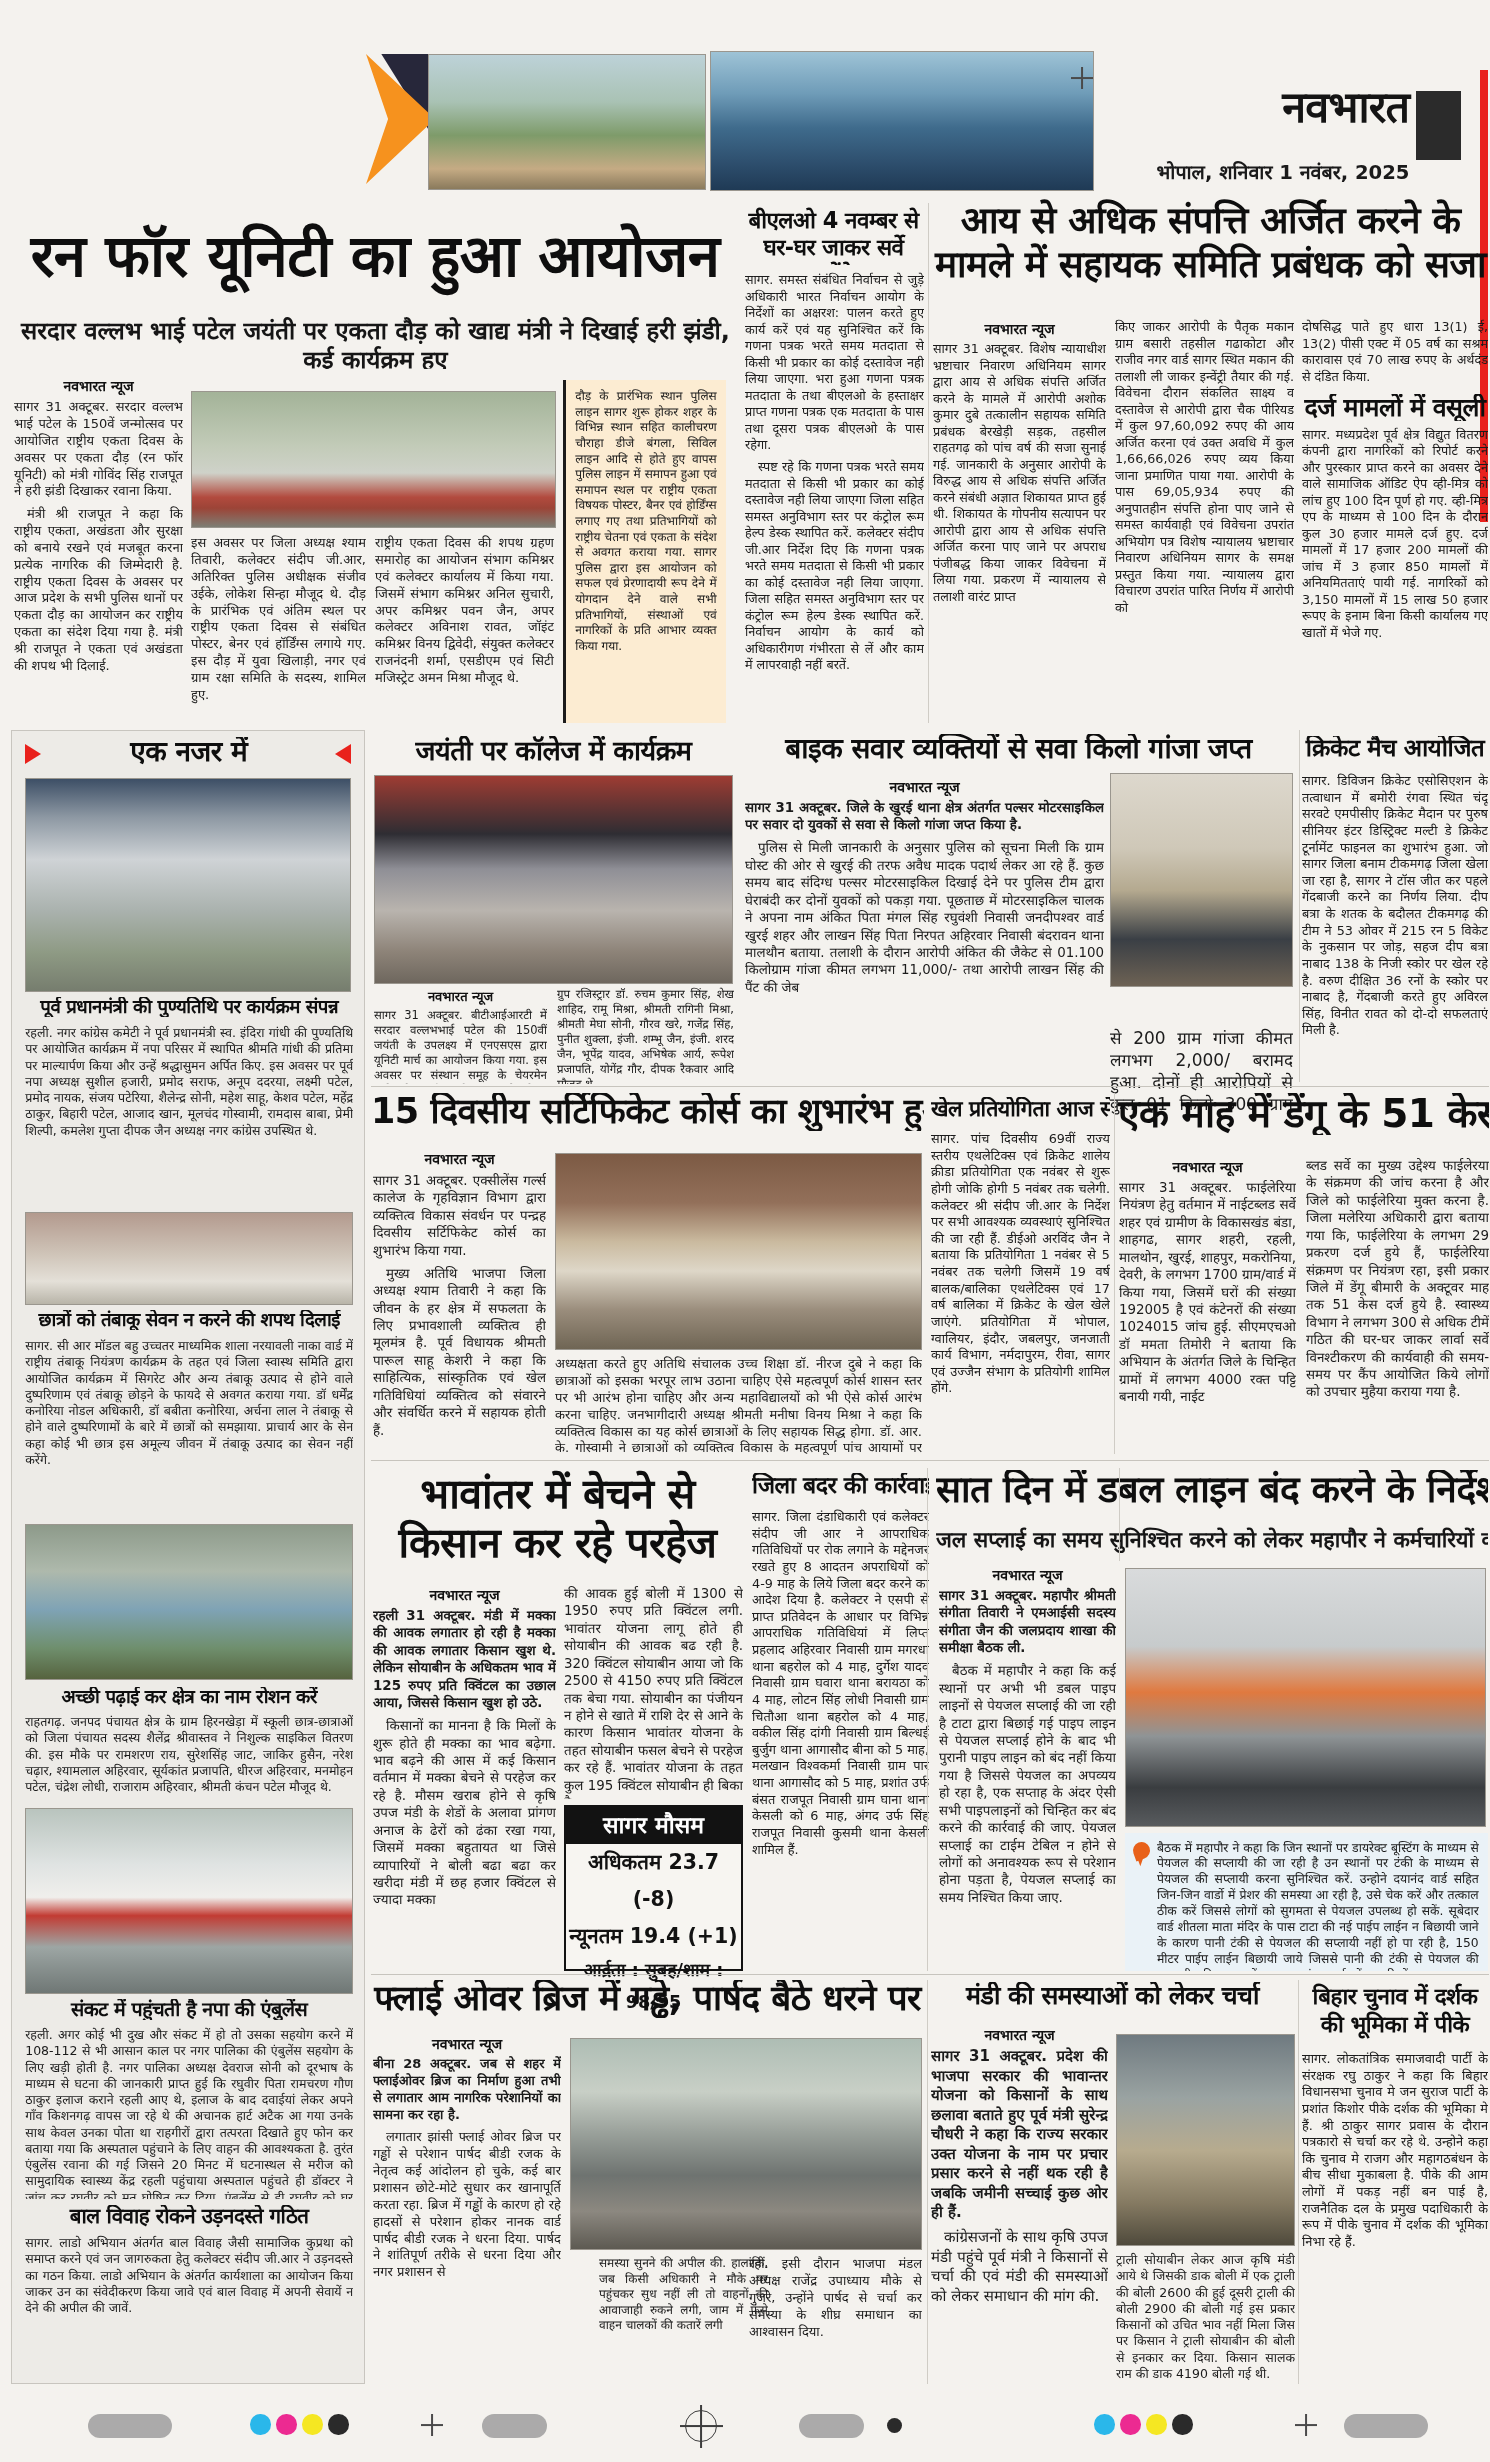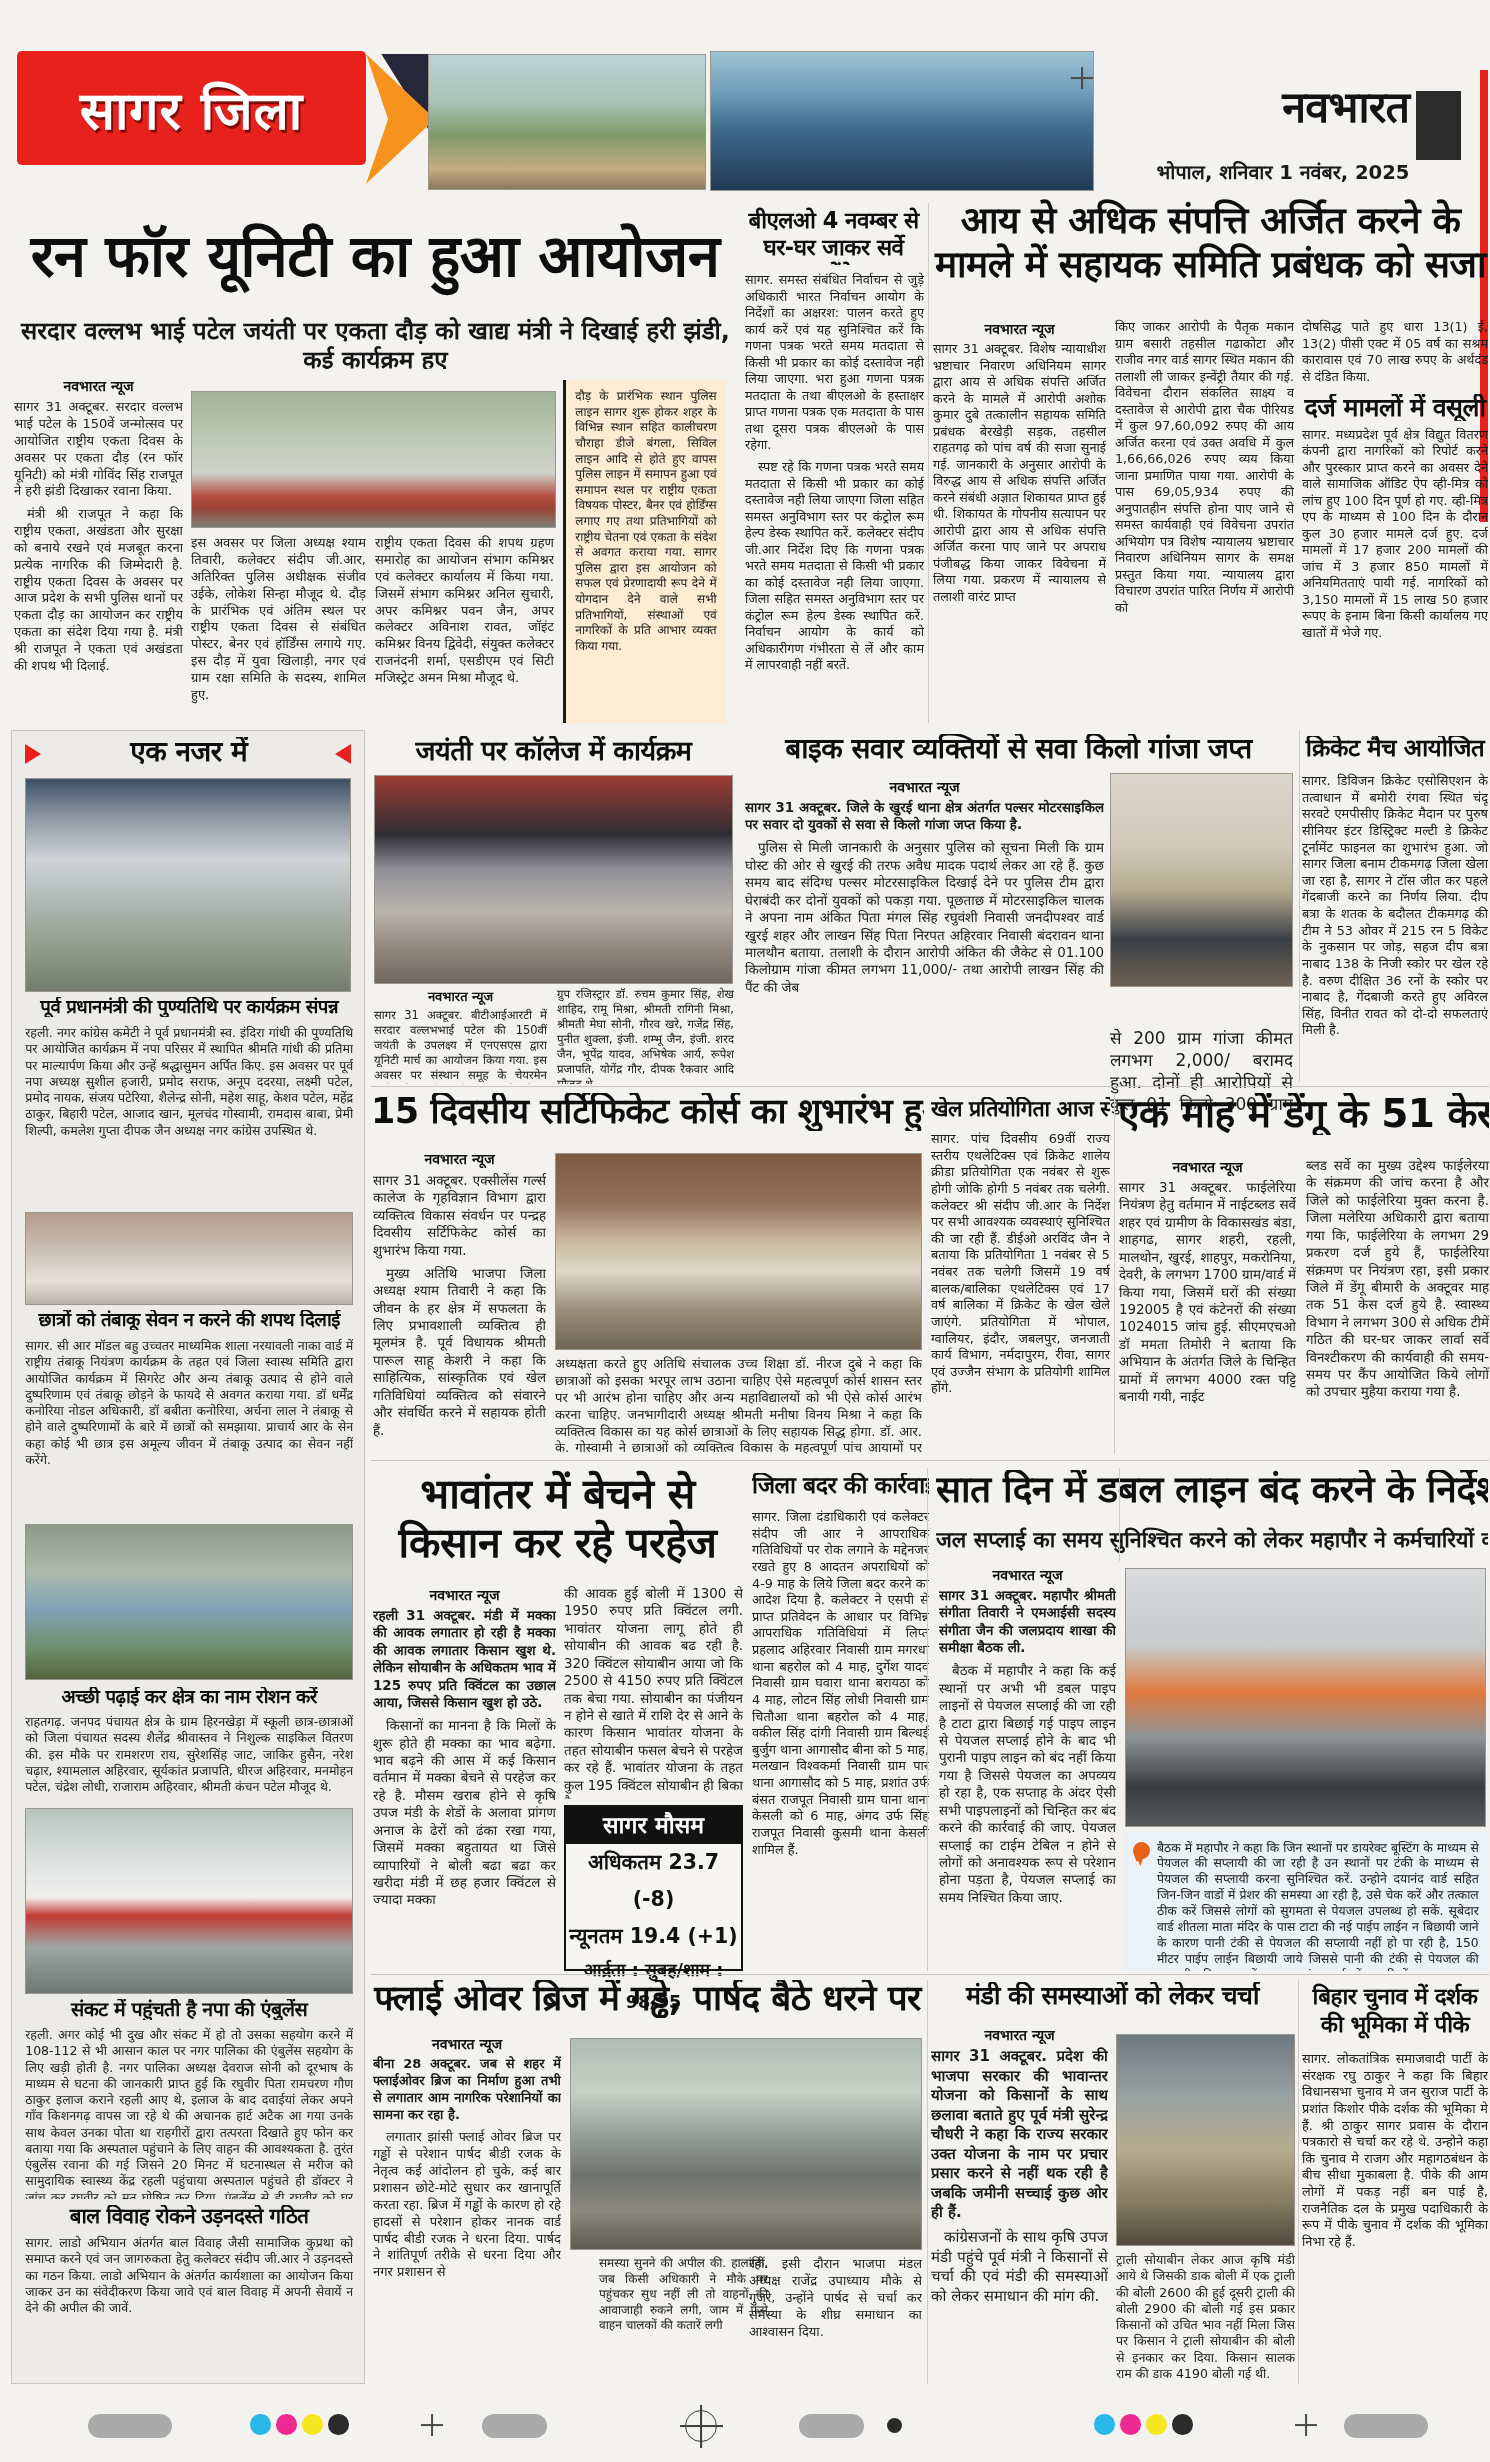--- a/index.html
+++ b/index.html
@@ -38,23 +38,20 @@
   .nbsq{background:#2b2b2b;}
   .masthead{font-weight:bold;color:#141414;font-size:43px;text-align:right;letter-spacing:-0.9px;line-height:1;}
   .dateline{font-weight:bold;color:#1a1a1a;font-size:19.6px;text-align:center;}
   .nowrap{white-space:nowrap;}
 </style>
 </head>
 <body>
 
 <div id="page">
 
-  <div class="abs banner" style="left:17px;top:51px;width:349px;height:114px;">
-    <span>सागर जिला</span>
-  </div>
   <div class="abs" style="left:374px;top:54px;width:61px;height:86px;background:#27273a;clip-path:polygon(12% 0,100% 0,100% 100%);"></div>
   <div class="abs" style="left:366px;top:54px;width:69px;height:130px;background:#f6921e;clip-path:polygon(0 0,100% 50%,0 100%,32% 50%);"></div>
   <div class="abs photo" style="left:428px;top:54px;width:278px;height:136px;background:linear-gradient(180deg,#bdd2d8 0%,#a9c2b4 35%,#7e9b6a 60%,#c5ab84 85%,#8a7a5c 100%);"></div>
   <div class="abs photo" style="left:710px;top:51px;width:384px;height:140px;background:linear-gradient(180deg,#9ec3d6 0%,#6f9cb8 30%,#3f6b8c 55%,#2e4f6e 80%,#1f3a55 100%);"></div>
   <div class="abs plus" style="left:1071px;top:67px;"></div>
   <div class="abs masthead" style="left:1118px;top:86px;width:291px;height:58px;">नवभारत</div>
   <div class="abs nbsq" style="left:1416px;top:91px;width:45px;height:69px;"></div>
   <div class="abs dateline" style="left:1141px;top:158px;width:284px;">भोपाल, शनिवार 1 नवंबर, 2025</div>
   <div class="abs" style="left:1480px;top:70px;width:8.4px;height:452px;background:#e9211c;"></div>
 

